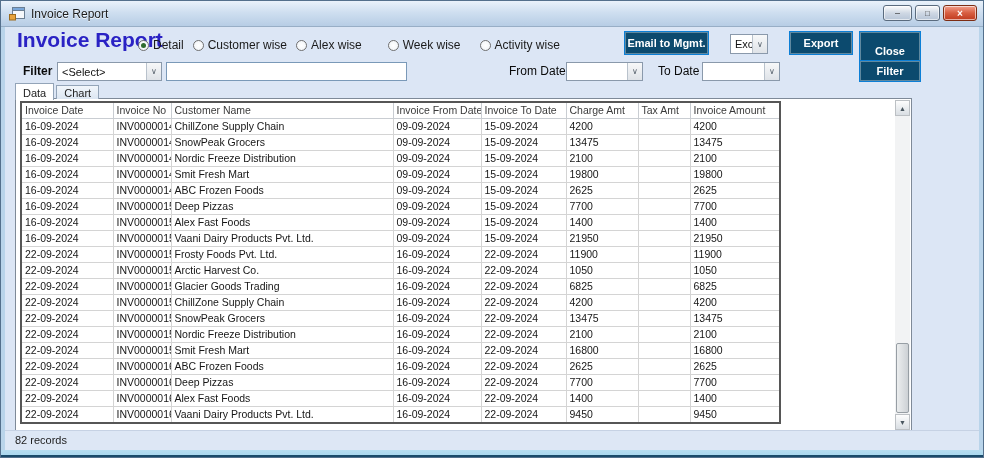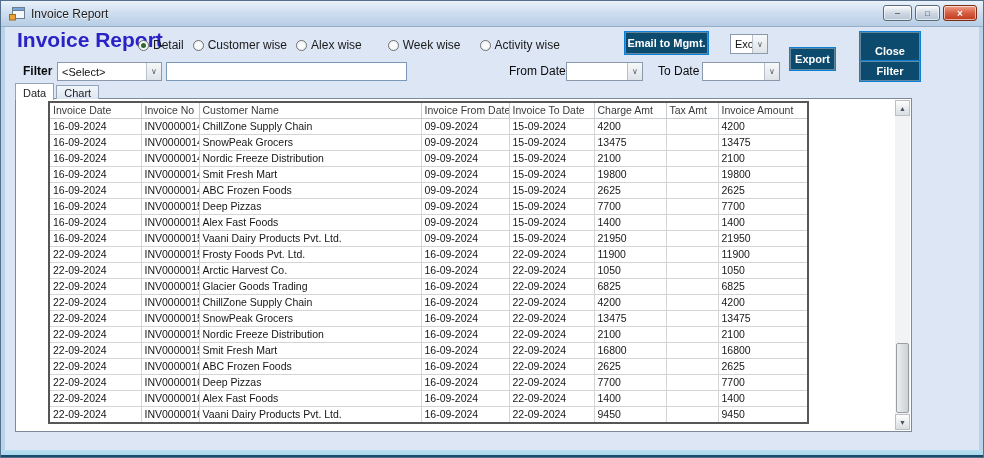--- a/index.html
+++ b/index.html
@@ -32,21 +32,21 @@
   .radio:nth-child(4) { margin-left:26px; }
   .radio:nth-child(5) { margin-left:19px; }
   .rb { width:11px; height:11px; border-radius:50%; border:1px solid #707070; background:radial-gradient(#ffffff,#eef2f6); position:relative; }
   .rb.sel::after { content:""; position:absolute; left:2px; top:2px; width:5px; height:5px; border-radius:50%; background:#2f6b2f; }
   .rlabel { font-size:12px; color:#1a1a1a; }
 
   
   .bluebtn { position:absolute; background:#0c4a6e; border:1px solid #0c7fd6; box-shadow:inset 0 0 0 1px rgba(255,255,255,.35);
     color:#fff; font-weight:bold; font-size:11px; display:flex; align-items:center; justify-content:center; cursor:default; }
   .btn-email  { left:619px; top:4px; width:85px; height:24px; }
-  .btn-export { left:784px; top:20px; width:47px; height:24px;text-align:right; }
+  .btn-export { left:784px; top:4px; width:64px; height:24px;text-align:right; }
   .btn-close  { left:854px; top:4px; width:62px; height:40px; }
   .btn-filter { left:854px; top:33px; width:62px; height:22px; }
 
   
   .combo { position:absolute; background:#fff; border:1px solid #8a99ab; display:flex; align-items:center; font-size:11px; color:#111; }
   .combo .val { flex:1; padding:0 4px; overflow:hidden; white-space:nowrap; }
   .combo .arrow { width:15px; align-self:stretch; display:flex; align-items:center; justify-content:center;
     background:linear-gradient(#f7f8f9,#dfe3e8); border-left:1px solid #b9c2cc; color:#55606b; font-size:8px; }
   .combo-excel  { left:725px; top:7px;  width:38px;  height:20px; }
   .combo-select { left:52px;  top:35px; width:105px; height:19px;gap:15px; }
@@ -60,21 +60,21 @@
   .lbl-to     { left:653px; top:37px; }
 
   
   .tab-strip { position:absolute; left:10px; top:54px; height:18px; display:flex; align-items:flex-end; z-index:2; }
   .tab { font-size:11px; color:#222; padding:1px 7px 2px; height:14px; background:linear-gradient(#f1f6fb,#dce6f2);
     border:1px solid #93a4b8; border-bottom:none; margin-right:2px; cursor:default; }
   .tab.active { height:17px; background:#fff; padding-top:3px; position:relative; top:1px; }
 
   
   .panel { position:absolute; left:10px; top:71px; width:897px; height:334px; background:#fff; border:1px solid #7e8a98; }
-  .grid { position:absolute; left:4px; top:2px;margin-left:28px; }
+  .grid { position:absolute; left:4px; top:2px; }
   table { border-collapse:collapse; table-layout:fixed; width:759px; background:#fff; border:2px solid #565656; }
   th { border:1px solid #c9cdd2; font-size:10.5px; font-weight:400; color:#3a3a3a; text-align:left; padding:0 3px; height:16px; white-space:nowrap; overflow:hidden; background:#fff; }
   td { border:1px solid #d4d4d4; font-size:10.5px; color:#161616; padding:0 3px; height:15px; line-height:15px; white-space:nowrap; overflow:hidden; }
 
   
   .vscroll { position:absolute; top:1px; right:1px; bottom:1px; width:15px; background:#f2f3f4; }
   .scroll-btn { position:absolute; left:0; width:15px; height:16px; background:linear-gradient(#fdfdfd,#d9dee3);
     border:1px solid #bcc0c4; color:#49565f; font-size:7px; display:flex; align-items:center; justify-content:center; }
   .scroll-btn.up { top:0; } .scroll-btn.down { bottom:0; }
   .scroll-thumb { position:absolute; left:1px; width:13px; bottom:17px; height:70px; border:1px solid #979ea4; border-radius:2px;
@@ -395,17 +395,20 @@
         <div class="scroll-btn up">
             <span>▲</span>
           </div>
         <div class="scroll-thumb"></div>
         <div class="scroll-btn down">
             <span>▼</span>
           </div>
       </div>
     </div>
 
+    <div class="statusbar">
+      <span class="status-text">82 records</span>
+    </div>
 
   </div>
 
   <div class="frame-bottom"></div>
 </div>
 
 </body></html>

